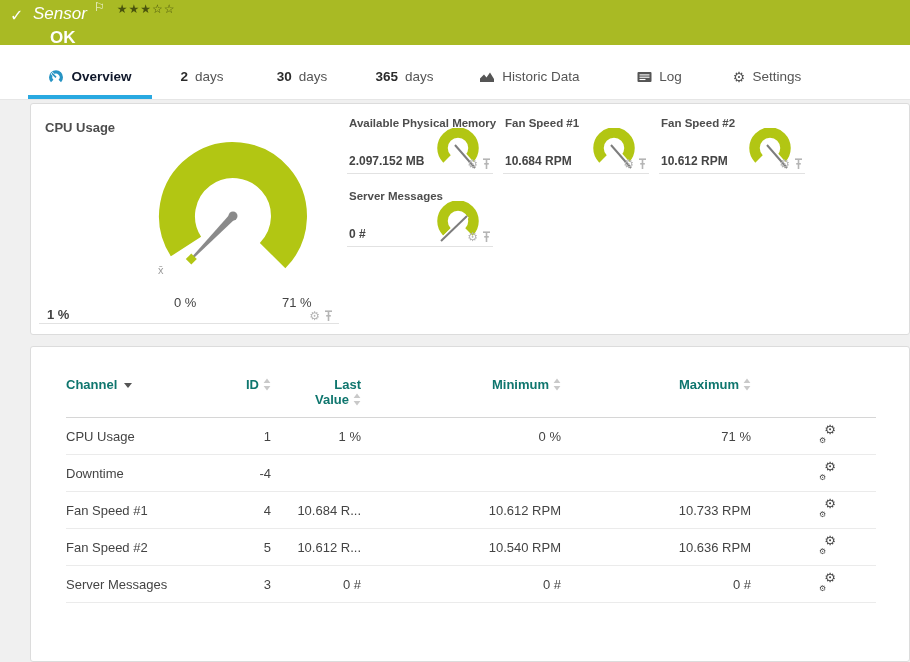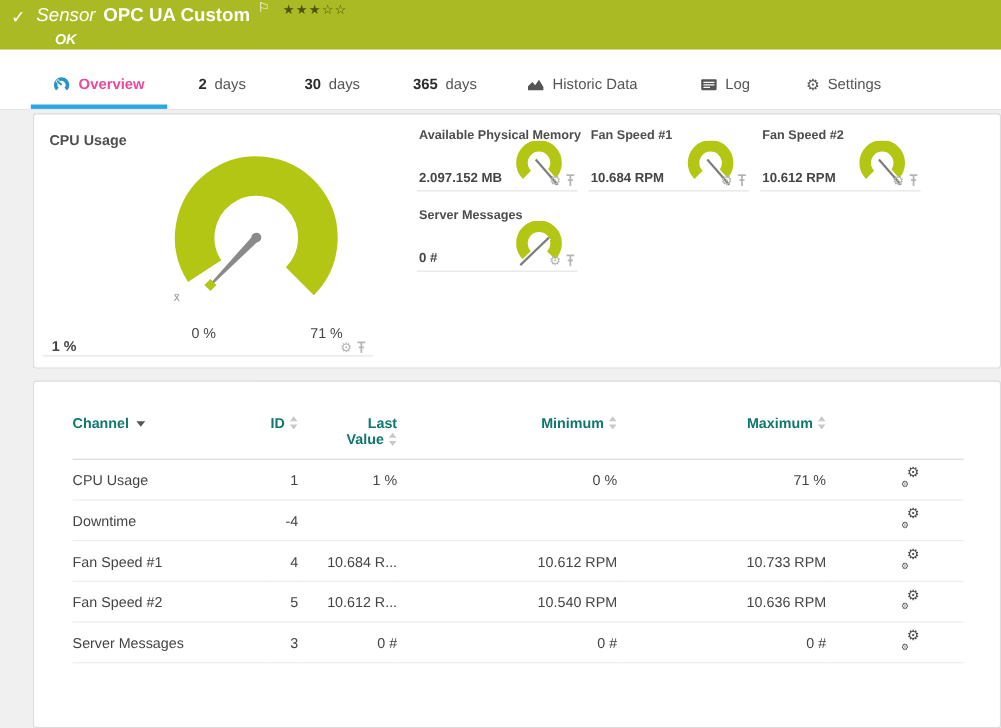--- a/index.html
+++ b/index.html
@@ -9,47 +9,47 @@
     background:#f0f0f0;-webkit-font-smoothing:antialiased;
   }
   
   .header{height:45px;background:#a9ba24;color:#fff;position:relative;}
   .header .check{position:absolute;left:10px;top:6px;font-size:16px;font-weight:bold;}
   .title-row{position:absolute;left:33px;top:4px;display:flex;align-items:flex-start;}
   .title-row .kind{font-size:17px;font-style:italic;}
   .title-row .name{font-size:17px;font-weight:bold;margin-left:7px;}
   .title-row .flag{font-size:12px;margin-left:7px;position:relative;top:-4px;}
   .stars{margin-left:12px;font-size:12px;letter-spacing:1px;position:relative;top:-2px;color:#49530d;}
-  .header .status{position:absolute;left:50px;top:28px;font-size:13px;font-weight:bold;font-style:italic;}
+  .header .status{position:absolute;left:50px;top:28px;font-size:17px;font-weight:bold;}
   
   .tabbar{height:55px;background:#fff;display:flex;padding-left:28px;border-bottom:1px solid #e6e6e6;box-sizing:border-box;}
   .tab{display:flex;align-items:center;justify-content:center;gap:7px;
        font-size:13.5px;color:#555;box-sizing:border-box;padding-top:13px;
        border-bottom:4px solid transparent;cursor:pointer;white-space:nowrap;flex:none;}
   .tab .num{font-weight:bold;color:#2b2b2b;}
-  .tab.active{color:#ec4899;border-bottom-color:#29a9e1;font-weight:bold;}
+  .tab.active{color:#0f172a;border-bottom-color:#29a9e1;font-weight:bold;}
   .tab .glyph{font-size:14px;color:#555;line-height:1;}
   
   .content{background:#f0f0f0;height:488px;box-sizing:border-box;padding-top:3px;}
   .panel{margin-left:30px;width:880px;box-sizing:border-box;background:#fff;
          border:1px solid #dcdcdc;border-radius:3px;position:relative;}
   .panel.overview{height:232px;}
   .panel.tablepanel{height:316px;margin-top:11px;}
   
   .cpu-card{position:absolute;left:8px;top:10px;width:300px;height:209px;border-bottom:1px solid #e2e2e2;}
   .card-label{position:absolute;left:6px;top:6px;font-size:13px;font-weight:bold;color:#4d4d4d;}
   .big-gauge{position:absolute;left:99px;top:26px;}
   .cpu-min{position:absolute;left:135px;top:181px;font-size:13px;color:#444;}
   .cpu-max{position:absolute;left:243px;top:181px;font-size:13px;color:#444;}
   .cpu-value{position:absolute;left:8px;top:193px;font-size:13px;font-weight:bold;color:#444;}
   .card-tools{position:absolute;display:flex;align-items:center;gap:4px;color:#b5b5b5;}
   .card-tools .gear{font-size:12px;line-height:1;}
   .cpu-card .card-tools{right:6px;top:196px;}
   
-  .mini-card{position:absolute;width:146px;height:59px;border-bottom:1px solid #e2e2e2;margin-left:32px;}
+  .mini-card{position:absolute;width:146px;height:59px;border-bottom:1px solid #e2e2e2;}
   .mini-label{position:absolute;left:2px;top:3px;font-size:11.5px;font-weight:bold;color:#4d4d4d;white-space:nowrap;}
   .mini-value{position:absolute;left:2px;bottom:5px;font-size:12px;font-weight:bold;color:#454545;}
   .mini-gauge{position:absolute;right:8px;top:14px;}
   .mini-card .card-tools{right:2px;bottom:3px;}
   .m1{left:316px;top:10px;}
   .m2{left:472px;top:10px;}
   .m3{left:628px;top:10px;}
   .m4{left:316px;top:83px;}
   
   .table-wrap{padding:24px 0 0 35px;}
@@ -66,21 +66,20 @@
   .gears .g-small{position:absolute;left:0;bottom:-3px;font-size:8px;line-height:1;}
   .pin-svg{display:block;}
 </style>
 </head>
 <body>
 
 <div class="header">
   <span class="check">✓</span>
   <div class="title-row">
     <span class="kind">Sensor</span>
-    <span class="name">OPC UA Custom</span>
     <span class="flag">⚐</span>
     <span class="stars"><span>★★★</span><span>☆☆</span></span>
   </div>
   <div class="status">OK</div>
 </div>
 
 <div class="tabbar">
   <div class="tab active" style="width:124px">
     <svg width="16" height="14" viewBox="0 0 16 14">
       <path d="M4.2,11 A5.3,5.3 0 1 1 11.8,11" fill="none" stroke="#2794c4" stroke-width="3.4"></path>

